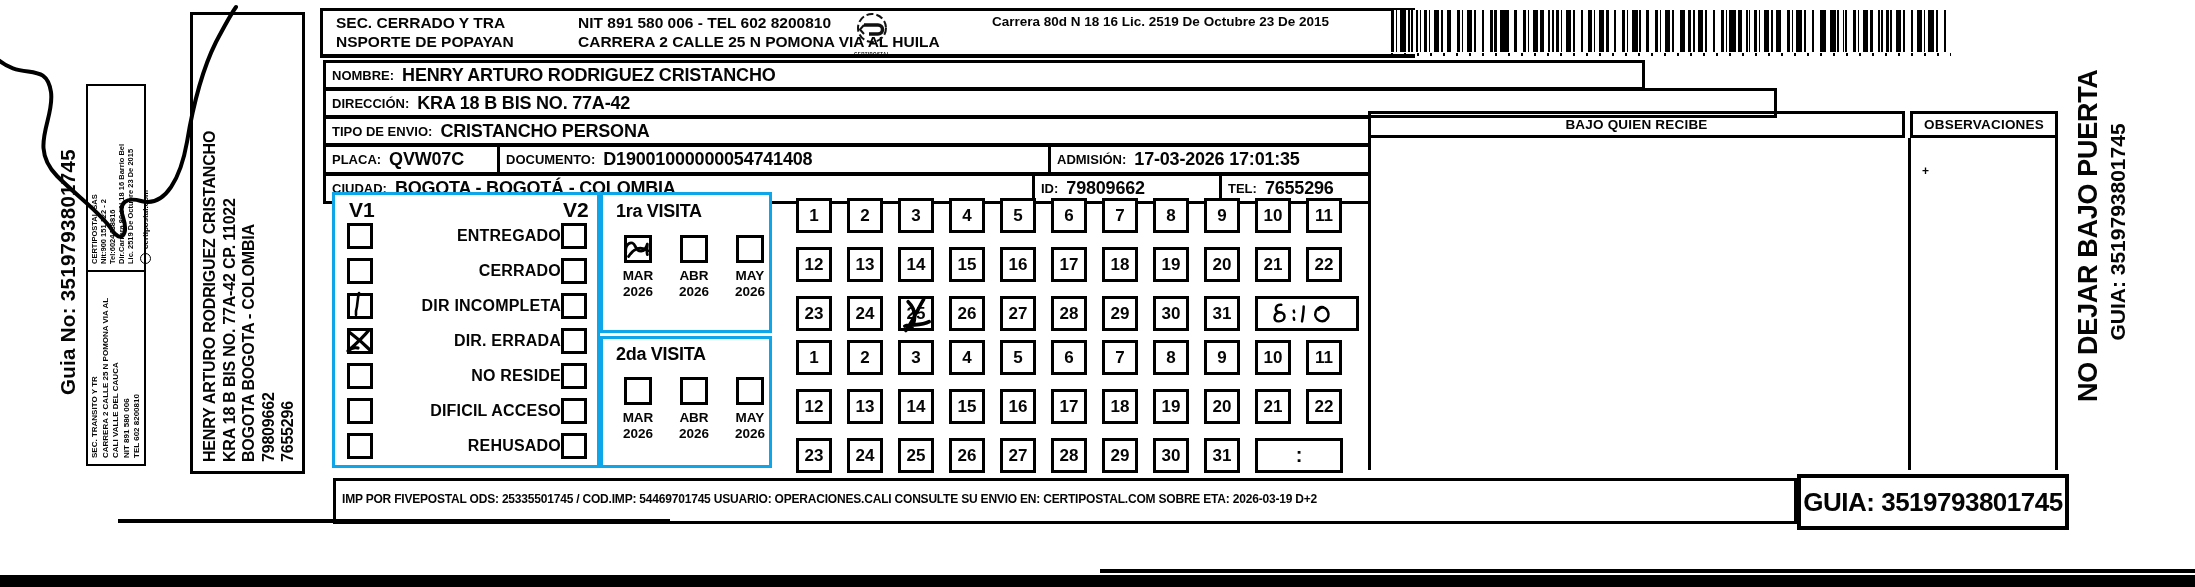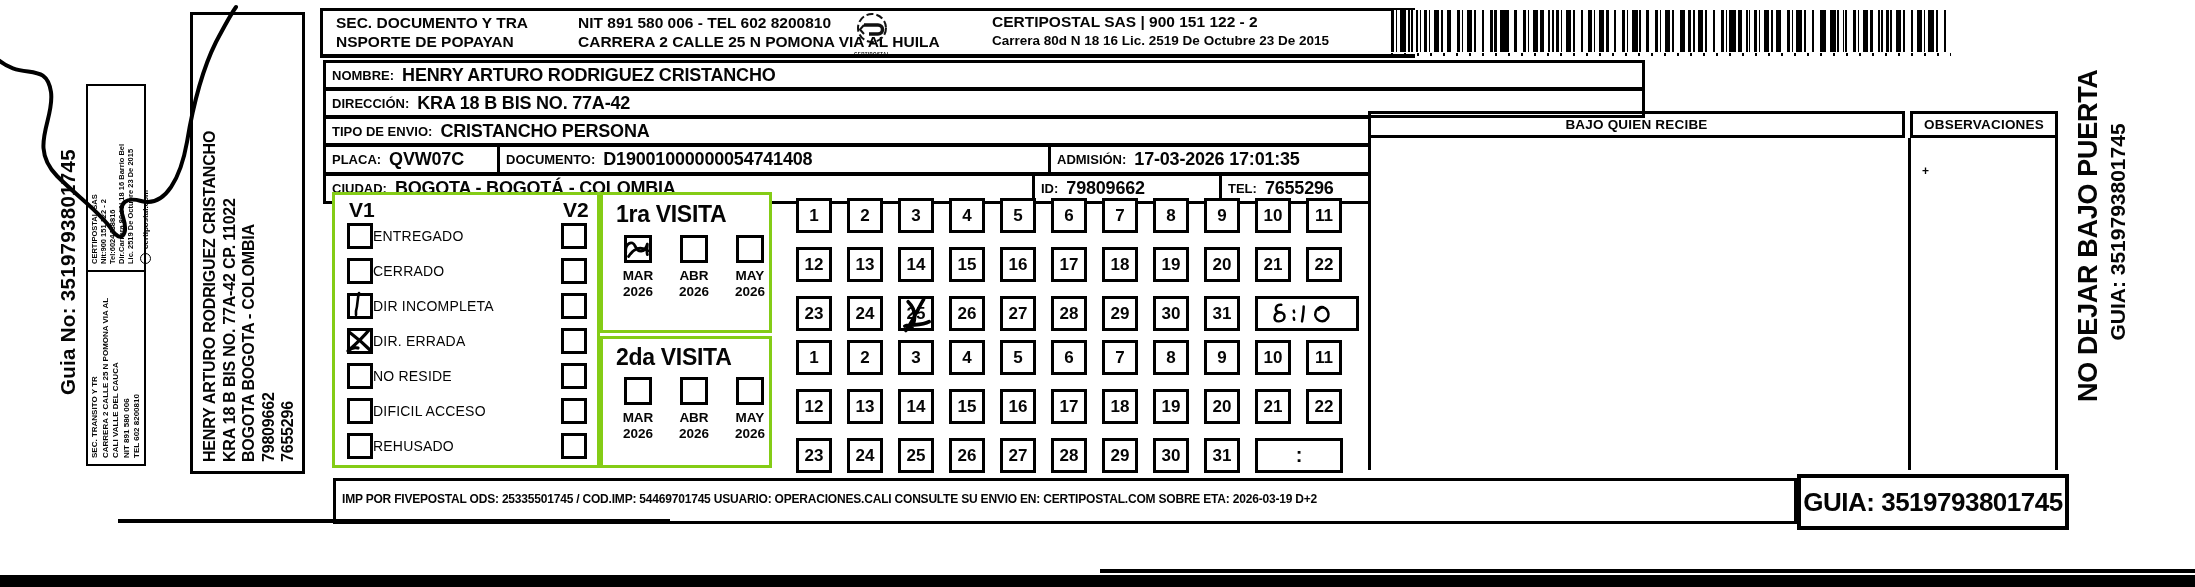--- a/index.html
+++ b/index.html
@@ -40,31 +40,31 @@
   .frow{border:3px solid #000;background:#fff;display:flex;align-items:center;padding-left:6px;box-sizing:border-box;}
   .frow .lab{font-size:13px;font-weight:bold;white-space:nowrap;}
   .frow .val{font-size:18px;font-weight:bold;margin-left:8px;white-space:nowrap;letter-spacing:-.2px;}
 
   
   .sec-hdr{border:3px solid #000;display:flex;align-items:center;justify-content:center;
     font-size:13.5px;font-weight:bold;box-sizing:border-box;letter-spacing:.2px;}
   .vline{background:#000;}
 
   
-  .panel{border:3px solid #84cc16;box-sizing:border-box;background:#fff;}
+  .panel{border:3px solid #0ea5e9;box-sizing:border-box;background:#fff;}
   .vhdr{font-size:21px;font-weight:bold;}
   #status-rows{display:flex;flex-direction:column;justify-content:space-between;}
   .status-row{display:flex;align-items:center;}
-  .status-label{flex:1;text-align:left;font-size:14px;font-weight:normal;letter-spacing:.2px;}
+  .status-label{flex:1;text-align:right;font-size:16px;font-weight:bold;letter-spacing:.2px;}
   .cb{width:26px;height:26px;border:3px solid #000;box-sizing:border-box;position:relative;background:#fff;flex:none;}
   .cb svg{position:absolute;left:-5px;top:-5px;width:30px;height:30px;overflow:visible;}
   .cb svg path,.day svg path,.timebox svg path{fill:none;stroke:#000;stroke-linecap:round;stroke-linejoin:round;}
 
   
-  .vtitle{font-size:23px;font-weight:bold;white-space:nowrap;letter-spacing:-.3px;}
+  .vtitle{font-size:18px;font-weight:bold;white-space:nowrap;letter-spacing:-.3px;}
   .months{display:flex;gap:6px;}
   .month-col{width:50px;text-align:center;}
   .month-col .cb{width:28px;height:28px;margin:0 auto 5px auto;}
   .month-label,.month-year{font-size:13.5px;font-weight:bold;line-height:16px;}
 
   
   .day-row{display:flex;}
   .day{width:36px;border:3px solid #000;box-sizing:border-box;position:relative;
     display:flex;align-items:center;justify-content:center;flex:none;background:#fff;}
   .day span{font-size:17px;font-weight:bold;}
@@ -136,50 +136,49 @@
       <div class="line">79809662</div>
       <div class="line">7655296</div>
     </div>
 </div>
 
 <div class="abs hline" style="left:320px;top:8px;width:1095px;height:3px;"></div>
 <div class="abs hline" style="left:320px;top:8px;width:3px;height:49px;"></div>
 <div class="abs hline" style="left:320px;top:54px;width:1095px;height:4px;"></div>
 
 <div class="abs hdr2" style="left:336px;top:13px;">
-  <div>SEC. DOCUMENTO Y TRA</div>
+  <div>SEC. CERRADO Y TRA</div>
   <div>NSPORTE DE POPAYAN</div>
 </div>
 <div class="abs hdr2" style="left:578px;top:13px;">
   <div>NIT 891 580 006 - TEL 602 8200810</div>
   <div>CARRERA 2 CALLE 25 N POMONA VIA AL HUILA</div>
 </div>
 
 <div class="abs" style="left:850px;top:10px;width:44px;">
   <svg width="44" height="38" viewBox="0 0 44 38">
     <circle cx="22" cy="18" r="14" fill="none" stroke="#111" stroke-width="2" stroke-dasharray="7 3"></circle>
     <path d="M14 15 h14 a4.5 4.5 0 0 1 0 9 h-9" fill="none" stroke="#111" stroke-width="3.5"></path>
     <path d="M14 15 l-4 4.5 l4 4.5" fill="none" stroke="#111" stroke-width="2"></path>
   </svg>
   <div class="logo-caption">CERTIPOSTAL</div>
 </div>
 
 <div class="abs" style="left:992px;top:12px;">
-  <div class="hdr2">CERTIPOSTAL SAS | 900 151 122 - 2</div>
   <div class="courier2">Carrera 80d N 18 16  Lic. 2519 De Octubre 23 De 2015</div>
 </div>
 
 <div class="abs barcode" style="left:1391px;top:10px;width:560px;height:42px;"></div>
 <div class="abs barcode-ticks" style="left:1391px;top:53px;width:560px;height:3px;"></div>
 
 <div class="abs frow" style="left:323px;top:60px;width:1322px;height:30px;">
   <span class="lab">NOMBRE:</span>
   <span class="val">HENRY ARTURO RODRIGUEZ CRISTANCHO</span>
 </div>
-<div class="abs frow" style="left:323px;top:88px;width:1322px;height:30px;text-align:center;">
+<div class="abs frow" style="left:323px;top:88px;width:1454px;height:30px;text-align:center;">
   <span class="lab">DIRECCIÓN:</span>
   <span class="val">KRA 18 B BIS NO. 77A-42</span>
 </div>
 <div class="abs frow" style="left:323px;top:116px;width:1048px;height:30px;">
   <span class="lab">TIPO DE ENVIO:</span>
   <span class="val">CRISTANCHO PERSONA</span>
 </div>
 <div class="abs frow" style="left:323px;top:144px;width:177px;height:31px;">
   <span class="lab">PLACA:</span>
   <span class="val">QVW07C</span>

